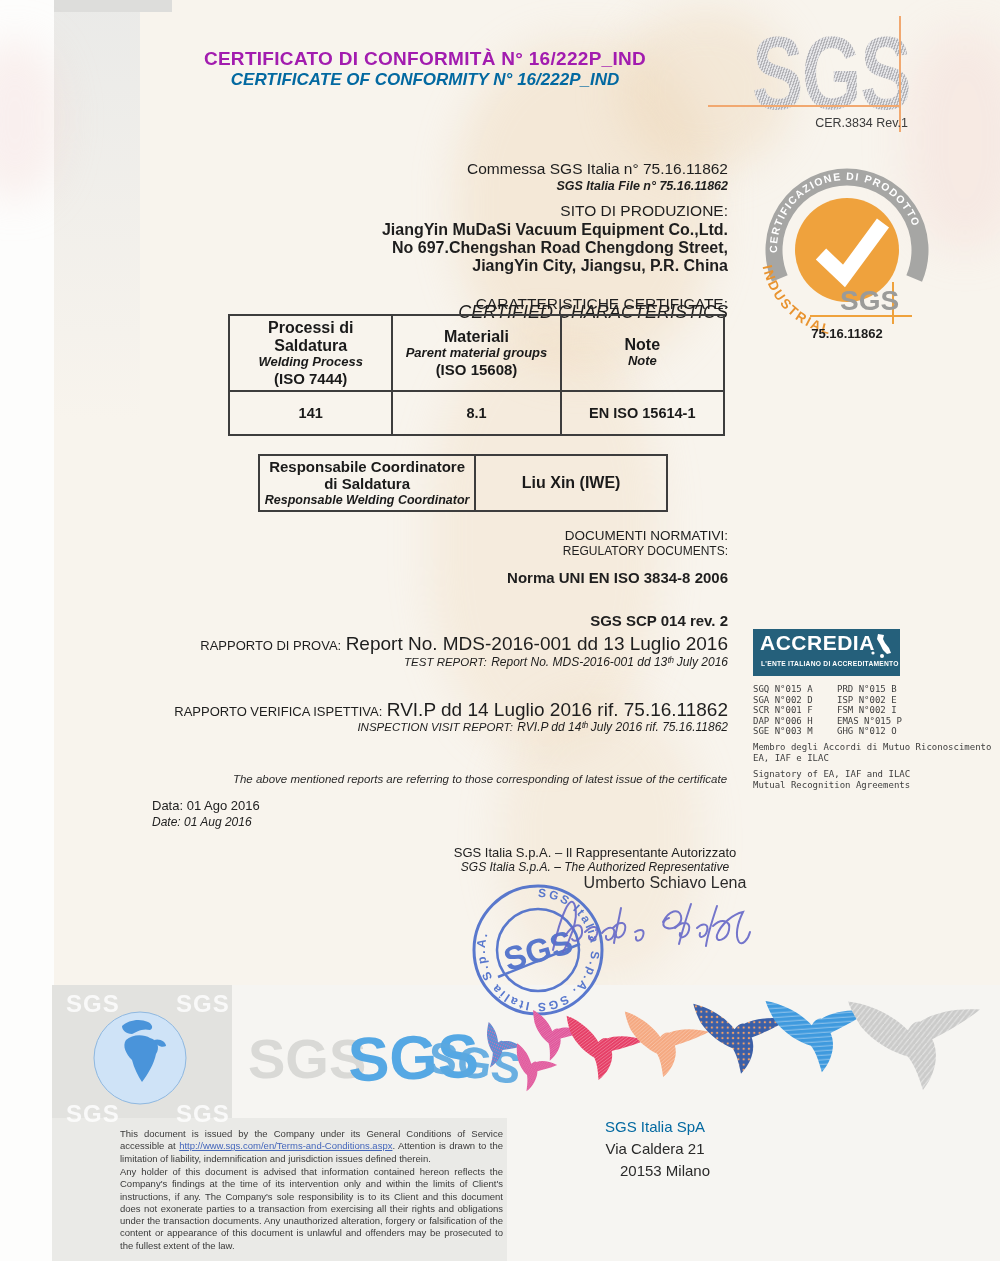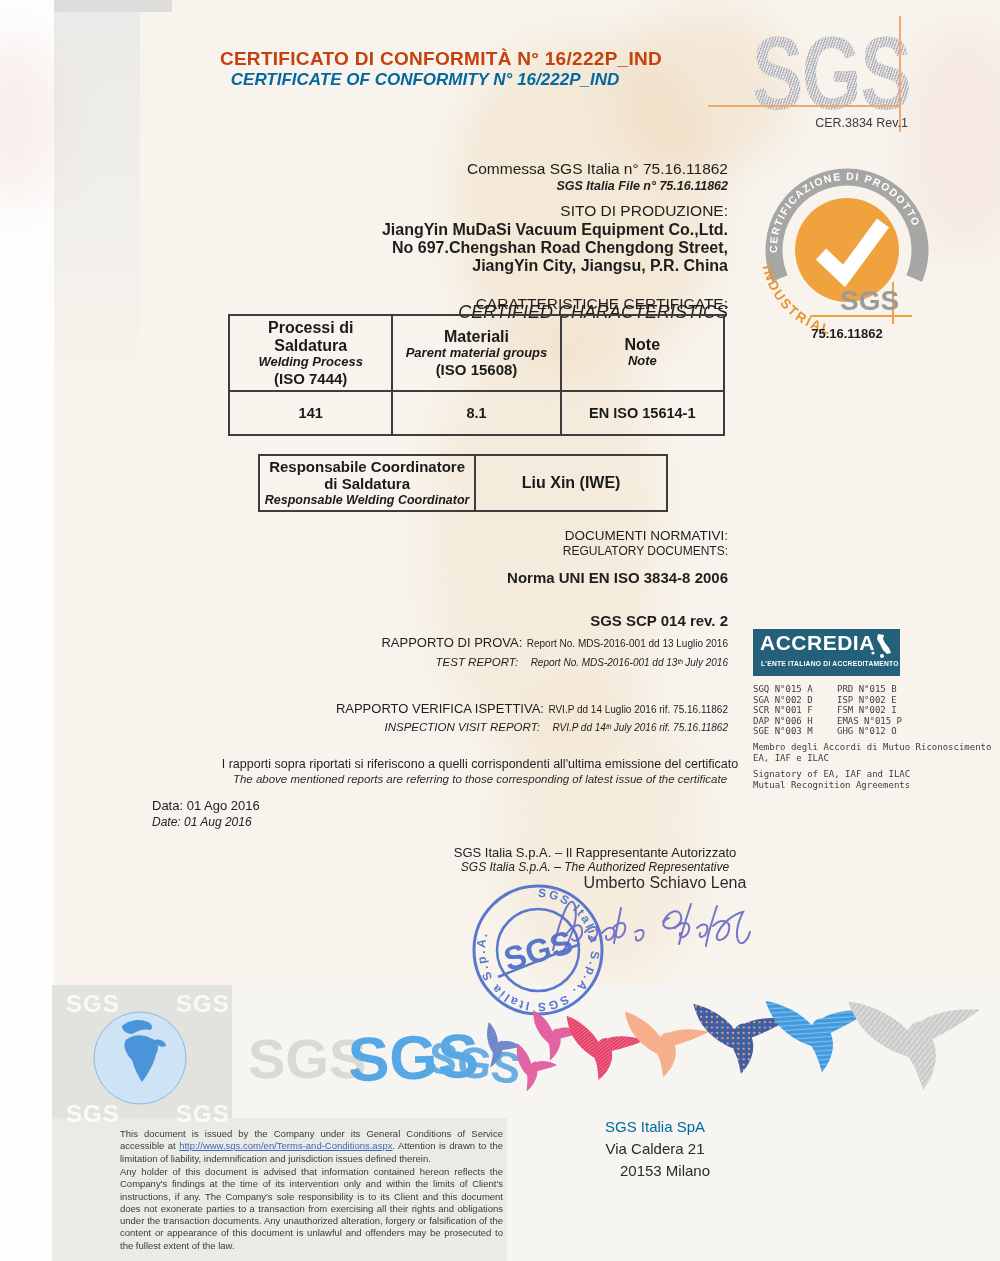--- a/index.html
+++ b/index.html
@@ -23,23 +23,23 @@
     background:repeating-linear-gradient(115deg,#b4b4b8 0 1.6px,#e3e3e6 1.6px 3.4px);
     -webkit-background-clip:text; background-clip:text; color:transparent;
   }
   .tbl { position:absolute; border-collapse:collapse; table-layout:fixed;border-radius:23px; }
   .tbl td { border:2px solid #3d3d3d; text-align:center; vertical-align:middle; padding:3px 4px; color:#1a1a1a; }
   .h-it { font-size:16px; font-weight:bold; line-height:1.12; }
   .h-en { font-size:13px; font-weight:bold; font-style:italic; line-height:1.15; }
   .h-iso{ font-size:15px; font-weight:bold; }
   .cell-v { font-size:14.5px; font-weight:bold; }
   .lbl { font-size:13px; }
-  .val { font-size:10px;margin-top:26px; }
+  .val { font-size:19px;margin-top:26px; }
   .lbl-en { font-size:11.5px; font-style:italic; }
-  .val-en { font-size:10px; font-style:italic;margin-left:8px; }
+  .val-en { font-size:12px; font-style:italic; }
   .mono { font-family:"DejaVu Sans Mono",monospace; color:#3e3e3e; }
   .legal { position:absolute; left:120px; width:383px; font-size:9.5px; line-height:12.3px;
            text-align:justify; color:#3a3a3a; }
   .legal .link { color:#4466bb; text-decoration:underline; }
   .bird { position:absolute; }
   #accredia-box { position:absolute; left:753px; top:629px; width:147px; height:47px; background:#25607b; }
   #accredia-box .nm { position:absolute; left:7px; top:2px; color:#fff; font-weight:bold; font-size:21px; letter-spacing:.5px; }
   #accredia-box .tg { position:absolute; left:8px; top:31px; color:#fff; font-weight:bold; font-size:6.7px; letter-spacing:.25px; }
 </style>
 </head>
@@ -59,21 +59,21 @@
   <div class="wm" style="left:-30px;top:40px;width:90px;height:160px;background:rgba(242,205,200,.28);"></div>
 
   <div class="abs" style="left:140px;top:985px;width:860px;height:276px;background:#f6f5f2;"></div>
   <div class="abs" style="left:52px;top:985px;width:180px;height:157px;background:#e2e2df;"></div>
   <div class="abs" style="left:52px;top:1118px;width:455px;height:143px;background:#eaeae7;"></div>
   <div class="wmk" style="left:66px;top:990px;">SGS</div>
   <div class="wmk" style="left:176px;top:990px;">SGS</div>
   <div class="wmk" style="left:66px;top:1100px;">SGS</div>
   <div class="wmk" style="left:176px;top:1100px;">SGS</div>
 
-  <div class="ctr b nw" style="left:16px;top:48px;width:850px;font-size:19px;letter-spacing:.3px;color:#c2410c;">CERTIFICATO DI CONFORMITÀ N° 16/222P_IND</div>
+  <div class="ctr b nw" style="left:0;top:48px;width:850px;font-size:19px;letter-spacing:.3px;color:#a21caf;">CERTIFICATO DI CONFORMITÀ N° 16/222P_IND</div>
   <div class="ctr b i nw" style="left:0;top:70px;width:850px;font-size:17px;color:#0369a1;">CERTIFICATE OF CONFORMITY N° 16/222P_IND</div>
 
   <div class="abs" style="left:752px;top:24px;">
     <div id="sgs-logo">SGS</div>
   </div>
   <div class="abs" style="left:708px;top:105px;width:192px;height:1.6px;background:#f1a870;"></div>
   <div class="abs" style="left:899px;top:16px;width:1.6px;height:116px;background:#f1a870;"></div>
   <div class="abs nw" style="right:92px;top:116px;font-size:12.5px;color:#3c3c3c;">CER.3834 Rev.1</div>
 
   <div class="ra" style="top:160px;font-size:15.5px;">Commessa SGS Italia n° 75.16.11862</div>
@@ -190,21 +190,20 @@
   </div>
   <div class="abs mono nw" style="left:753px;top:742px;font-size:9px;line-height:11px;">
     <div>Membro degli Accordi di Mutuo Riconoscimento</div>
     <div>EA, IAF e ILAC</div>
   </div>
   <div class="abs mono nw" style="left:753px;top:769px;font-size:9px;line-height:11px;">
     <div>Signatory of EA, IAF and ILAC</div>
     <div>Mutual Recognition Agreements</div>
   </div>
 
-  <div class="ctr nw" style="left:175px;top:757px;width:610px;font-size:12.5px;color:#1f1f1f;">I rapporti sopra riportati si riferiscono a quelli corrispondenti  all'ultima emissione del certificato</div>
   <div class="ctr i nw" style="left:175px;top:773px;width:610px;font-size:11.5px;color:#2a2a2a;">The above mentioned reports are referring to those corresponding of  latest issue of the certificate</div>
 
   <div class="abs nw" style="left:152px;top:798px;font-size:13px;">Data: 01 Ago 2016</div>
   <div class="abs i nw" style="left:152px;top:815px;font-size:12px;">Date: 01 Aug  2016</div>
 
   <div class="ctr nw" style="left:430px;top:845px;width:330px;font-size:13px;">SGS Italia S.p.A. – Il Rappresentante Autorizzato</div>
   <div class="ctr i nw" style="left:430px;top:860px;width:330px;font-size:12px;">SGS Italia S.p.A. – The Authorized Representative</div>
   <div class="ctr nw" style="left:500px;top:874px;width:330px;font-size:16px;color:#2b2b2b;">Umberto Schiavo Lena</div>
 
   <svg class="abs" style="left:468px;top:880px;opacity:.85;" width="140" height="140" viewBox="0 0 140 140">

